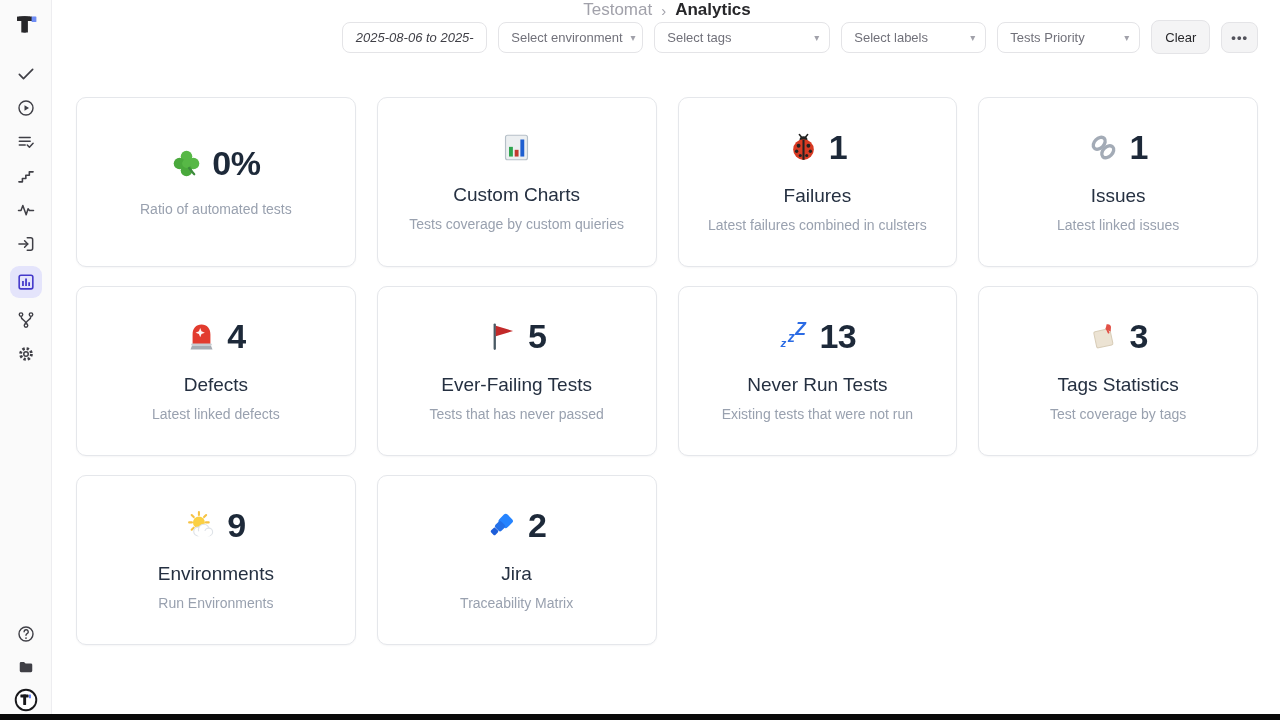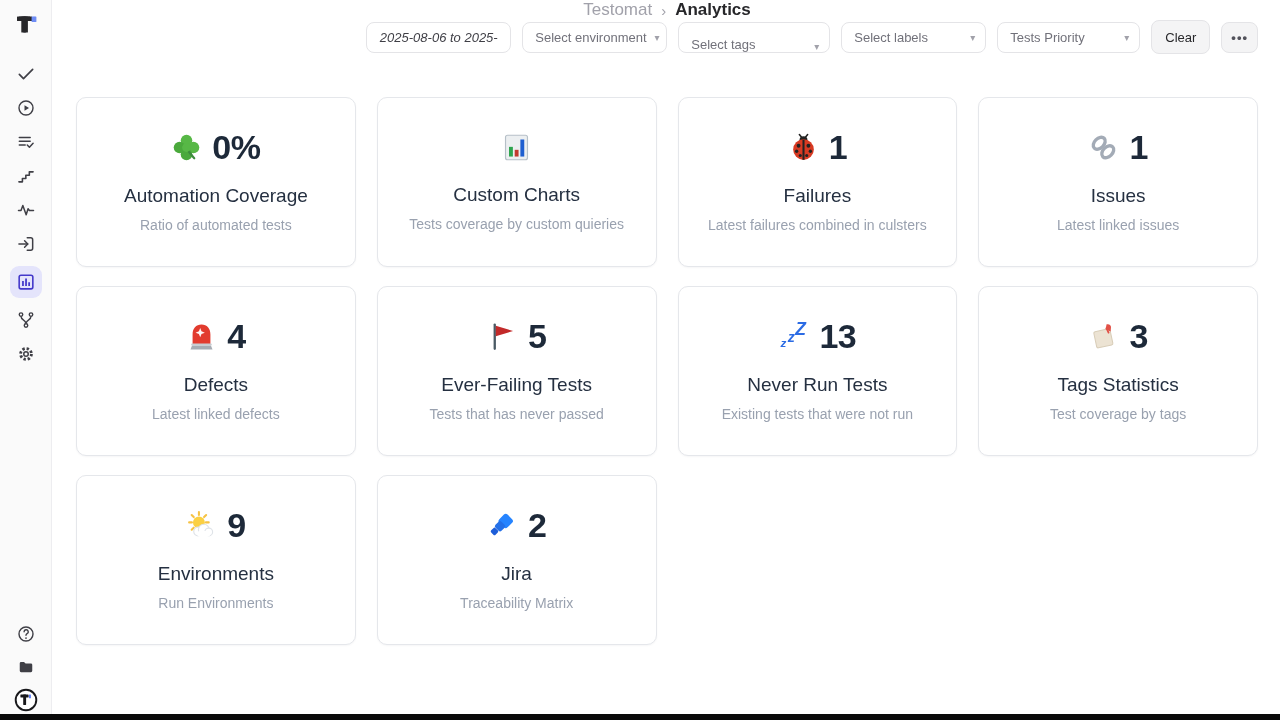--- a/index.html
+++ b/index.html
@@ -39,21 +39,21 @@
   .crumb-project { color:#a1a1aa; font-weight:500; cursor:pointer; }
   .crumb-sep { color:#a1a1aa; font-size:15px; }
   .crumb-page { color:#27272a; font-weight:700; }
   .controls { margin-left:auto; display:flex; align-items:center; gap:11px; }
   .ctl {
     height:31px; border:1px solid #e4e4e7; border-radius:8px; background:#fff;
     display:flex; align-items:center; font-size:13px; cursor:pointer; white-space:nowrap;
   }
   .date-btn { padding:0 13px; color:#3f3f46; font-weight:500; justify-content:center; width:145px;font-style:italic; }
   .dropdown { justify-content:space-between; padding:0 10px 0 12px; color:#71717a; }
-  .dd-env { width:145px; } .dd-tags { width:152px;align-items:flex-end; } .dd-labels { width:145px;gap:27px; } .dd-prio { width:143px; }
+  .dd-env { width:145px; } .dd-tags { width:176px; } .dd-labels { width:145px;gap:27px; } .dd-prio { width:143px; }
   .caret { color:#a1a1aa; font-size:10px; margin-left:8px; }
   .btn-gray {
     height:31px; background:#f4f4f5; border:1px solid #e4e4e7; border-radius:8px;
     font-size:13px; color:#27272a; font-weight:500; padding:16px 13px;
     display:flex; align-items:center; cursor:pointer;
   }
   .btn-more { padding:0 9px; color:#52525b; font-weight:700; letter-spacing:1px; font-size:13px; }
 
   
   .grid {
@@ -351,21 +351,20 @@
 
 <main class="grid">
 
   <div class="card">
     <div class="card-value-row">
         <svg>
           <use href="#i-clover"></use>
         </svg>
         <span class="card-value">0%</span>
       </div>
-    <div class="card-title">Automation Coverage</div>
     <div class="card-sub">Ratio of automated tests</div>
   </div>
 
   <div class="card">
     <div class="card-value-row">
         <svg>
           <use href="#i-chart"></use>
         </svg>
       </div>
     <div class="card-title">Custom Charts</div>

